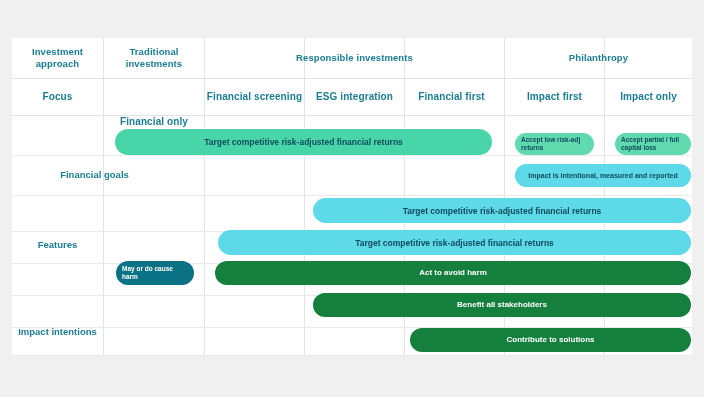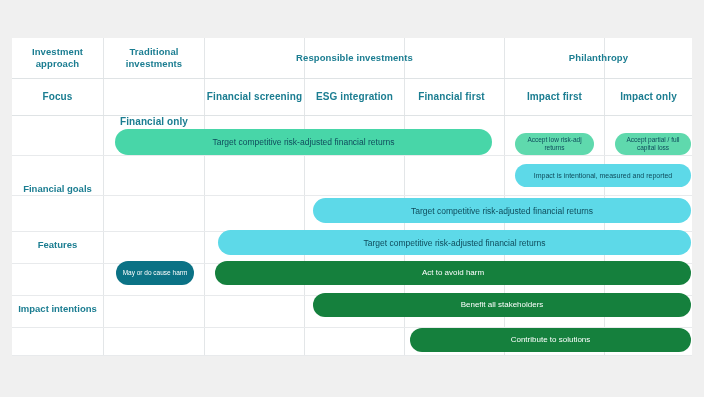--- a/index.html
+++ b/index.html
@@ -81,25 +81,24 @@
     font-size: 9.5px;
     line-height: 12px;
   }
 
   
   .pill {
     position: absolute;
     display: flex;
     align-items: center;
     justify-content: center;
-    text-align: center;
     border-radius: 999px;
     box-sizing: border-box;
     padding: 0 6px;
-    font-weight: normal;
+    font-weight: bold;
     line-height: 10px;
   }
   .pill.green {
     background: #48d6a8;
     color: #0f4c5c;
     font-size: 8.5px;
   }
   .pill.green-sm {
     background: #5fd9ad;
     color: #0f4c5c;
@@ -158,23 +157,23 @@
     <div class="hdr group" style="left:493px; width:187px;">Philanthropy</div>
 
     <div class="hdr focus" style="left:0px;   width:91px;">Focus</div>
     <div class="hdr focus" style="left:92px;  width:100px;margin-top:25px;">Financial only</div>
     <div class="hdr focus" style="left:193px; width:99px;">Financial screening</div>
     <div class="hdr focus" style="left:293px; width:99px;">ESG integration</div>
     <div class="hdr focus" style="left:390px; width:99px;">Financial first</div>
     <div class="hdr focus" style="left:493px; width:99px;">Impact first</div>
     <div class="hdr focus" style="left:593px; width:87px;">Impact only</div>
 
-    <div class="rowlabel" style="top:131px; height:40px;">Financial goals</div>
+    <div class="rowlabel" style="top:117px; height:40px;padding-left:37px;">Financial goals</div>
     <div class="rowlabel" style="top:157px; height:100px;">Features</div>
-    <div class="rowlabel" style="top:241px; height:60px;text-align:center;">Impact intentions</div>
+    <div class="rowlabel" style="top:264px; height:60px;text-align:center;">Impact intentions</div>
 
     <div class="pill green" style="left:103px; top:91px; width:377px; height:26px;">Target competitive risk-adjusted financial returns</div>
 
     <div class="pill green-sm" style="left:503px; top:95px; width:79px; height:22px;">Accept low risk-adj returns</div>
 
     <div class="pill green-sm" style="left:603px; top:95px; width:76px; height:22px;">Accept partial / full capital loss</div>
 
     <div class="pill cyan-sm" style="left:503px; top:126px; width:176px; height:23px;">Impact is intentional, measured and reported</div>
 
     <div class="pill cyan" style="left:301px; top:160px; width:378px; height:25px;">Target competitive risk-adjusted financial returns</div>

